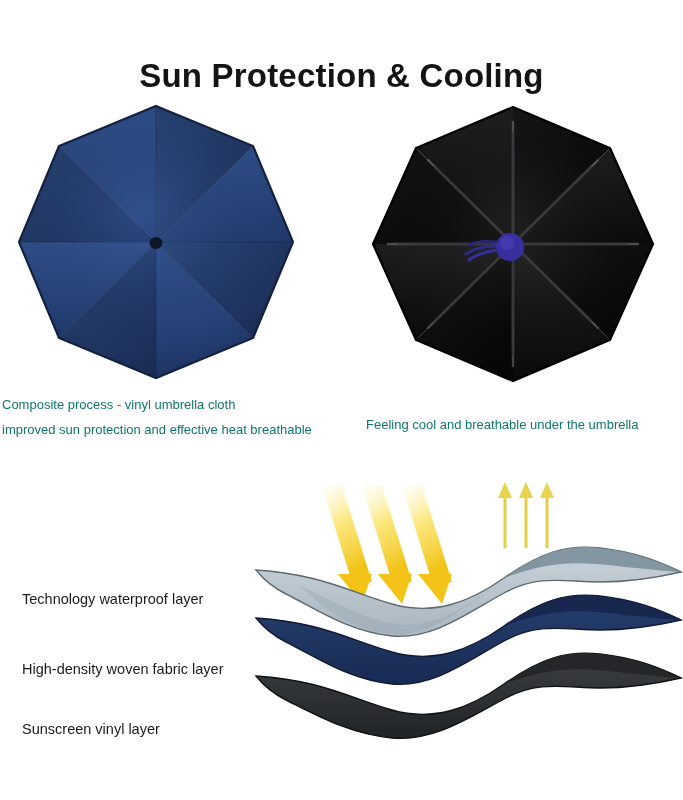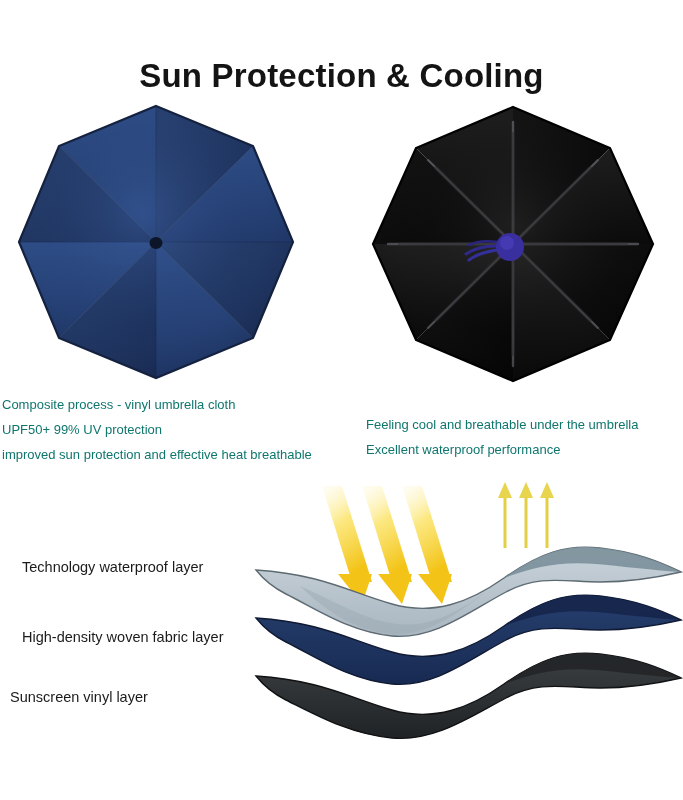--- a/index.html
+++ b/index.html
@@ -63,24 +63,25 @@
     top: 470px;
     width: 683px;
     height: 270px;
   }
   .layer-label {
     position: absolute;
     font-size: 14.5px;
     line-height: 18px;
     color: #1b1b1b;
     white-space: nowrap;
+    margin-top: 32px;
   }
   .layer-label.l1 { left: 22px; top: 88px; }
   .layer-label.l2 { left: 22px; top: 158px; text-align: center; }
-  .layer-label.l3 { left: 10px; top: 218px; }
+  .layer-label.l3 { left: 22px; top: 218px; }
 
   .layer-art {
     position: absolute;
     left: 0;
     top: 0;
     width: 683px;
     height: 270px;
   }
   .layer-art svg { display: block; overflow: visible; }
 </style>
@@ -206,27 +207,25 @@
         <path d="M127,138 C114,136 105,138 99,141" stroke="#29247d" stroke-width="2.6" fill="none" stroke-linecap="round"></path>
       </g>
 
       <circle cx="140" cy="143" r="14" fill="#3a2f9e"></circle>
       <circle cx="137" cy="139" r="7" fill="#4a3fb8" opacity="0.75"></circle>
     </svg>
   </div>
 
   <div class="feature-block left">
     <span class="feature-line">Composite process - vinyl umbrella cloth</span>
-    <span class="feature-line">UPF50+ 99% UV protection</span>
     <span class="feature-line">improved sun protection and effective heat breathable</span>
   </div>
 
   <div class="feature-block right">
     <span class="feature-line">Feeling cool and breathable under the umbrella</span>
-    <span class="feature-line">Excellent waterproof performance</span>
   </div>
 
   <div class="layer-diagram">
 
     <div class="layer-label l1">Technology waterproof layer</div>
     <div class="layer-label l2">High-density woven fabric layer</div>
     <div class="layer-label l3">Sunscreen vinyl layer</div>
 
     <div class="layer-art">
       <svg width="683" height="270" viewBox="0 0 683 270">

